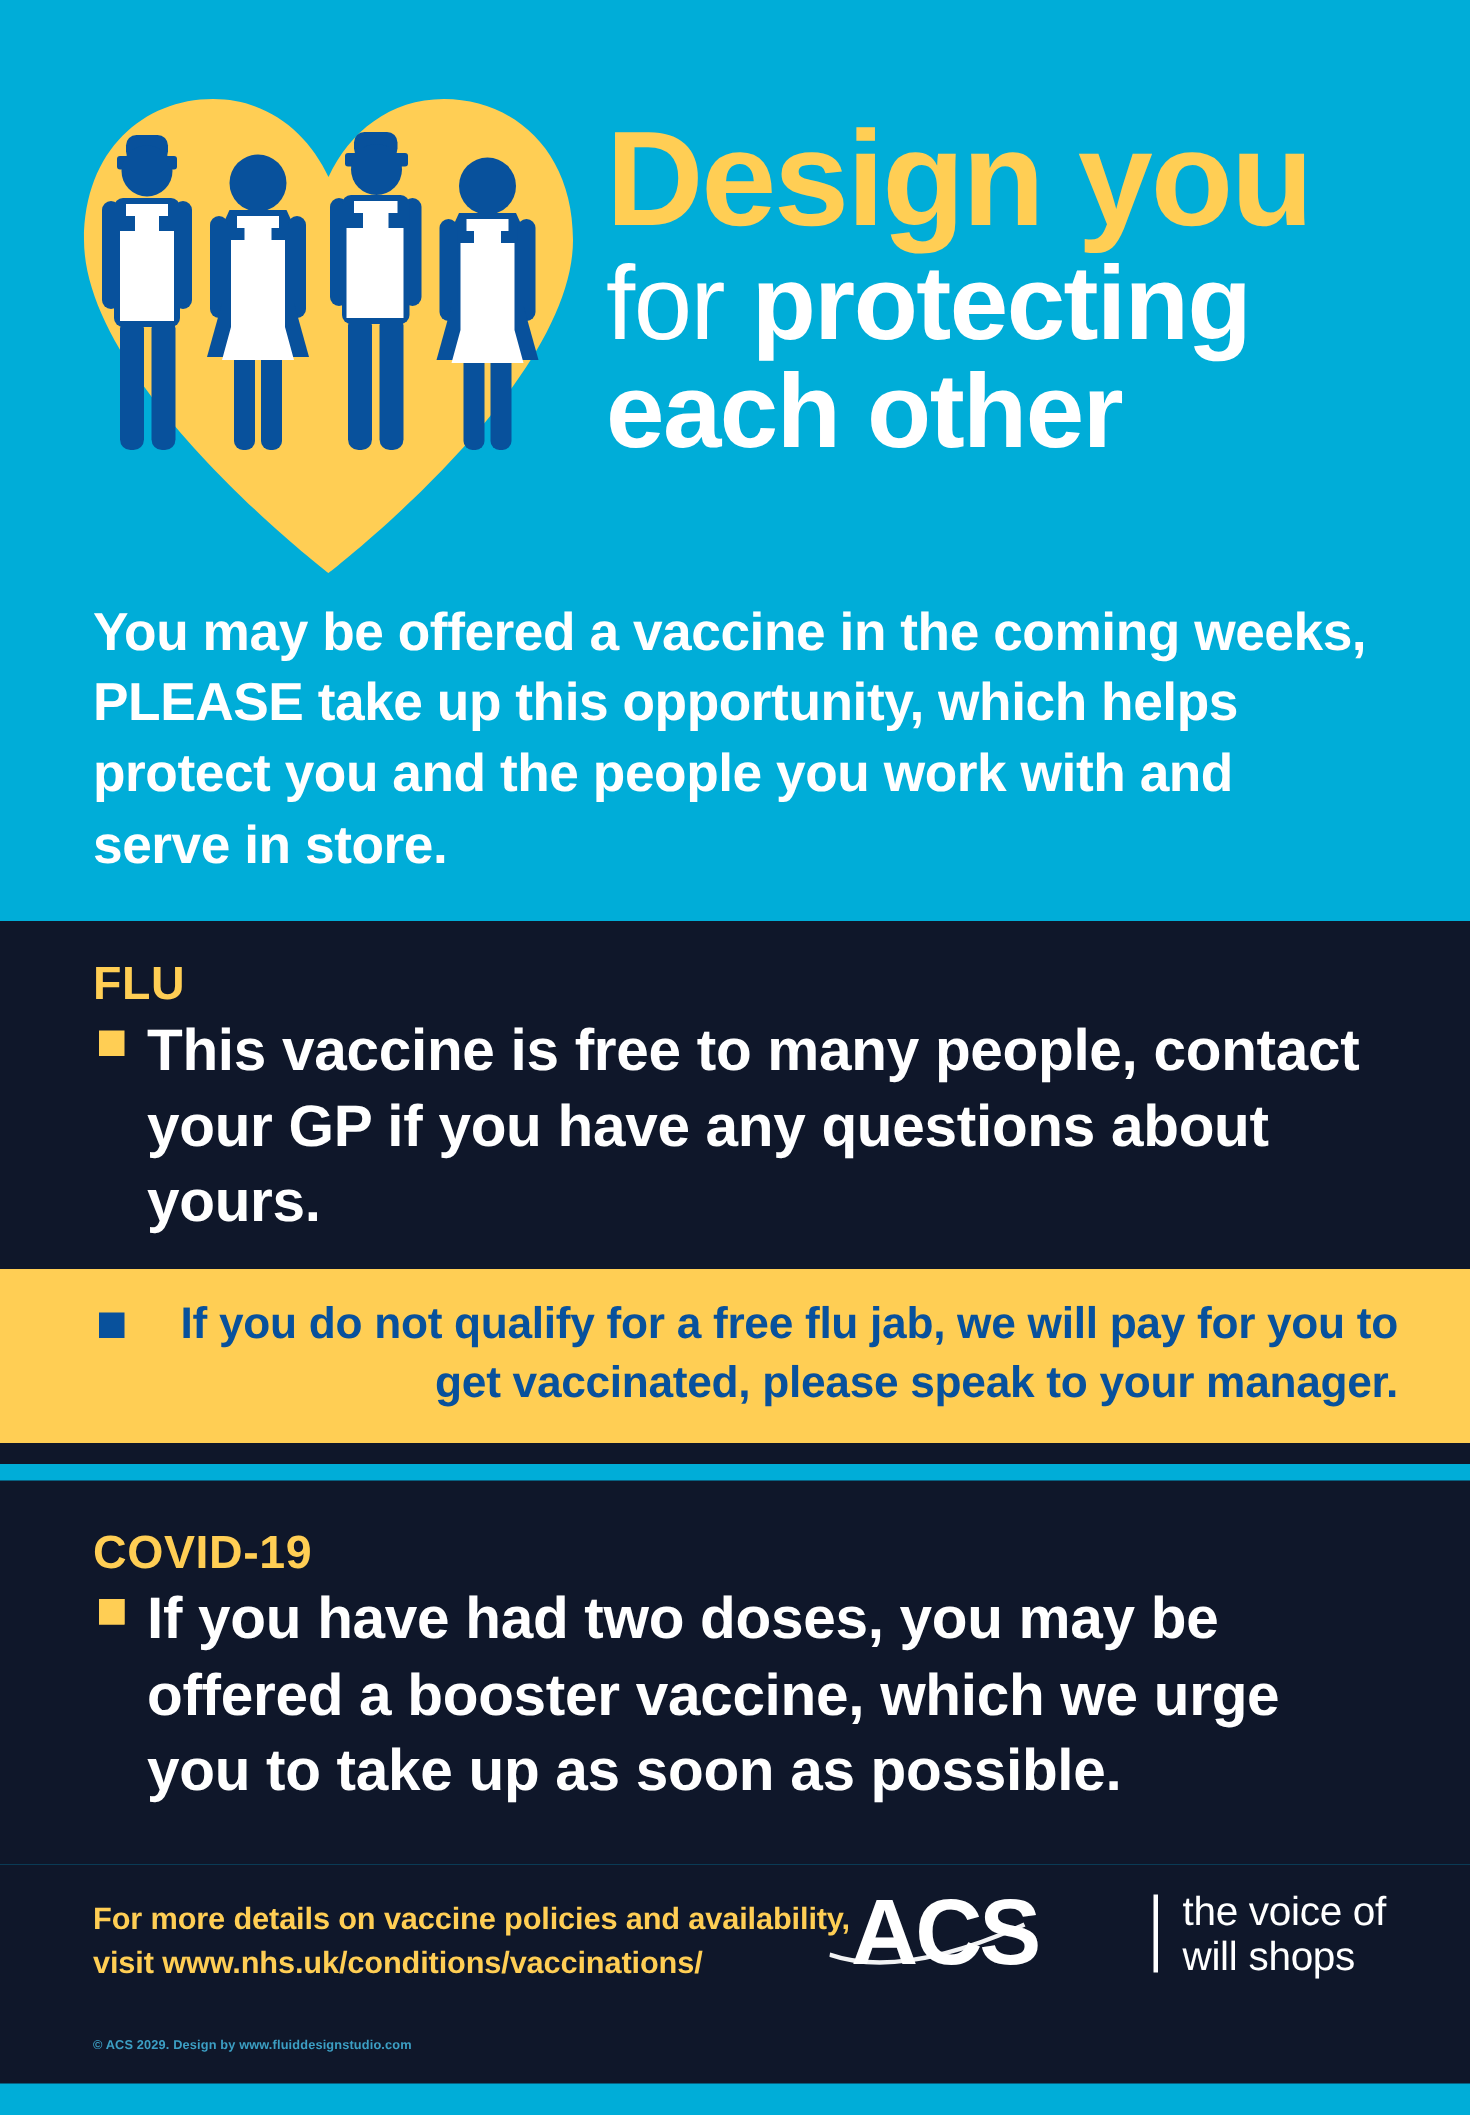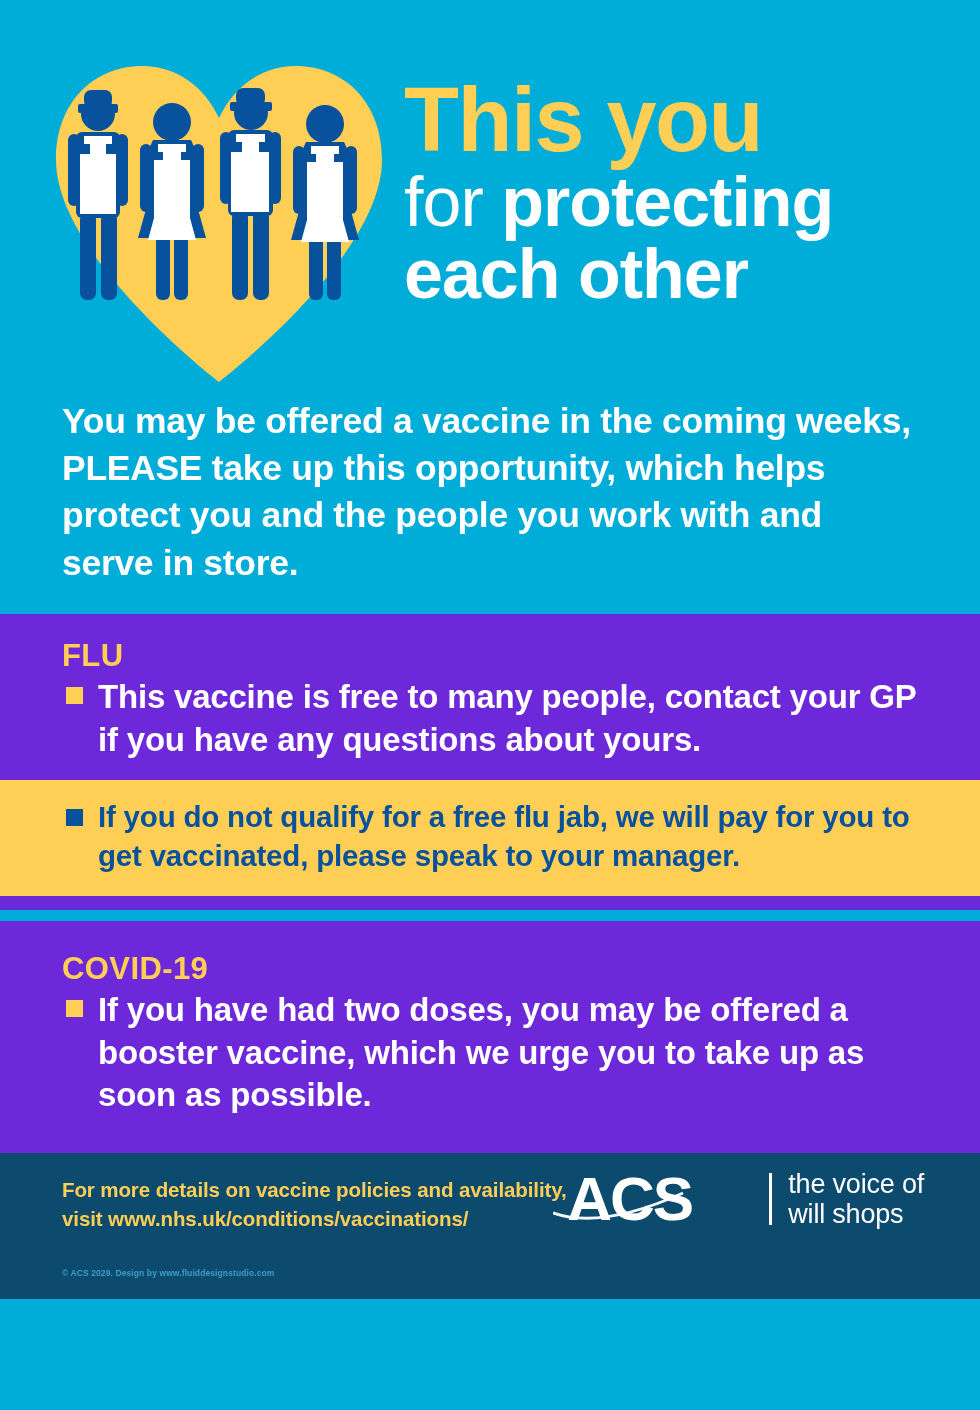--- a/index.html
+++ b/index.html
@@ -80,21 +80,21 @@
     margin: 0;
     color: #FFFFFF;
     font-size: 35.5px;
     line-height: 1.33;
     font-weight: bold;
     letter-spacing: -0.3px;
   }
 
   
   .band-blue {
-    background: #6d28d9;
+    background: #0f172a;
   }
   .band-yellow {
     background: #FFCE54;
   }
   .band-cyan-divider {
     background: #00ADD8;
     height: 11px;
   }
 
   .flu-block {
@@ -109,55 +109,56 @@
   }
   .bullets {
     list-style: none;
     margin: 0;
     padding: 0;
   }
   .bullets li {
     position: relative;
     padding-left: 36px;
     color: #FFFFFF;
-    font-size: 33px;
+    font-size: 39px;
     line-height: 1.3;
     font-weight: bold;
     letter-spacing: -0.2px;
     margin-bottom: 2px;
   }
   .bullets li .sq {
     position: absolute;
     left: 4px;
     top: 11px;
     width: 17px;
     height: 17px;
     background: #FFCE54;
     display: block;
   }
 
   .yellow-block {
     padding: 18px 48px 18px 62px;
+    text-align: right;
   }
   .yellow-block .bullets li {
     color: #08519C;
     font-size: 29.5px;
     line-height: 1.32;
   }
   .yellow-block .bullets li .sq {
     background: #08519C;
   }
 
   .covid-block {
     padding: 30px 50px 34px 62px;
   }
 
   
   .footer {
-    background: #0c4a6e;
+    background: #0f172a;
     position: relative;
     height: 138px;
     padding: 4px;
   }
   .footer-text {
     position: absolute;
     left: 62px;
     top: 22px;
     color: #FFCE54;
     font-size: 20.5px;
@@ -271,21 +272,21 @@
           <rect x="265" y="184" width="14" height="64" rx="6"></rect>
           <rect x="283" y="184" width="14" height="64" rx="6"></rect>
         </g>
         <g fill="#FFFFFF">
           <path d="M267 94 h28 v8 h-5 v8 h9 v58 l6 22 h-48 l6 -22 v-58 h9 v-8 h-5 z"></path>
         </g>
       </svg>
     </div>
 
     <div class="hero-title">
-      <span class="title-line1">This you</span>
+      <span class="title-line1">Design you</span>
       <span class="title-line2"><span class="light">for </span><span>protecting</span></span>
       <span class="title-line3">each other</span>
     </div>
   </div>
 
   <div class="intro">
     <p>You may be offered a vaccine in the coming weeks, PLEASE take up this opportunity, which helps protect you and the people you work with and serve in store.</p>
   </div>
 
   <div class="band-blue flu-block">

